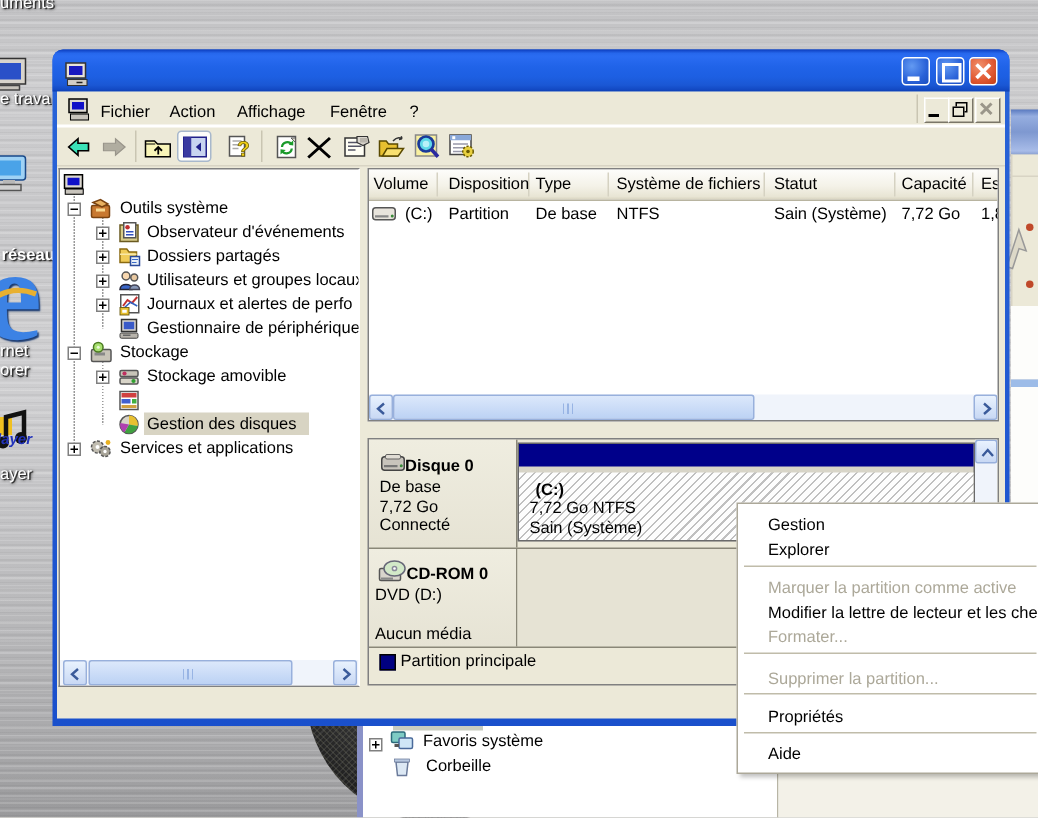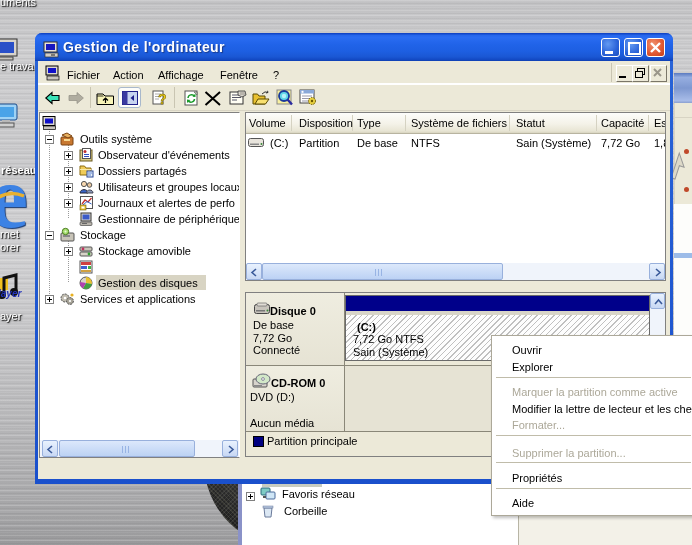--- a/index.html
+++ b/index.html
@@ -69,39 +69,38 @@
   <div class="ab" style="left:277px;top:0;width:177px;height:61px;background:#f3f1e8"></div>
 </div>
 <div class="ab" style="left:246px;top:492px;width:9px;height:9px">
  <div class="pm plus" style="left:0;top:0"></div>
 </div>
 <svg class="ab" style="left:260px;top:487px" width="16" height="14">
     <rect x="1" y="1" width="9" height="7" rx="1" fill="#7ecbc4" stroke="#2a6a7a"></rect>
     <rect x="6" y="5" width="9" height="7" rx="1" fill="#cfe6f6" stroke="#4a6a9a"></rect>
     <rect x="3" y="9" width="3" height="2" fill="#555"></rect>
   </svg>
-<div class="tt" style="left:282px;top:488px">Favoris réseau</div>
+<div class="tt" style="left:282px;top:488px">Favoris système</div>
 <svg class="ab" style="left:261px;top:504px" width="14" height="14">
     <path d="M3 4 L11 4 L10 13 L4 13 Z" fill="#dce8f4" stroke="#6a7a9a"></path>
     <rect x="2" y="2" width="10" height="2" fill="#b8c8e0" stroke="#6a7a9a" stroke-width=".5"></rect>
   </svg>
 <div class="tt" style="left:284px;top:505px">Corbeille</div>
 
 <div class="ab" style="left:35px;top:33px;width:638px;height:451px;border-radius:7px 7px 0 0;
  background:linear-gradient(180deg,#2964d8 0%,#1a50cc 100%)">
 
  <div class="ab" style="left:0;top:0;width:638px;height:28px;border-radius:7px 7px 0 0;
   background:linear-gradient(180deg,#0c3dbe 0%,#2667ec 9%,#2a6cf2 16%,#2063e8 42%,#1d5fe2 65%,#1a57d4 85%,#1248c2 96%,#0f3fb0 100%)"></div>
  <svg class="ab" style="left:8px;top:8px" width="17" height="17">
       <rect x="1" y="1" width="13" height="10" fill="#e6e2da" stroke="#333"></rect>
       <rect x="3" y="3" width="9" height="6" fill="#1818c0"></rect>
       <rect x="2" y="12" width="13" height="4" fill="#d2cec6" stroke="#333" stroke-width=".7"></rect>
       <rect x="8" y="13.5" width="4" height="1" fill="#222"></rect>
     </svg>
- <div class="ab" style="left:28px;top:6px;font-size:14px;font-weight:bold;letter-spacing:.4px;color:#fff;text-shadow:1px 1px 1px #1a3a8a">Gestion de l'ordinateur</div>
 
  <div class="ab" style="left:566px;top:5px;width:19px;height:19px;border-radius:3px;border:1px solid #fff;box-sizing:border-box;background:radial-gradient(circle at 35% 30%,#639af2 0%,#2a62d8 60%,#1b4ec0 100%)">
       <div class="ab" style="left:3px;top:12px;width:8px;height:3px;background:#fff"></div>
     </div>
  <div class="ab" style="left:589px;top:5px;width:19px;height:19px;border-radius:3px;border:1px solid #fff;box-sizing:border-box;background:radial-gradient(circle at 35% 30%,#639af2 0%,#2a62d8 60%,#1b4ec0 100%)">
       <div class="ab" style="left:3px;top:3px;width:9px;height:9px;border:2px solid #fff"></div>
     </div>
  <div class="ab" style="left:611px;top:5px;width:19px;height:19px;border-radius:3px;border:1px solid #fff;box-sizing:border-box;background:radial-gradient(circle at 35% 30%,#f0926e 0%,#e25b35 55%,#c43e16 100%)">
       <svg style="left:2px;top:2px" width="13" height="13">
         <path d="M2 2 L11 11 M11 2 L2 11" stroke="#fff" stroke-width="2.4"></path>
@@ -428,21 +427,21 @@
             <svg style="left:4px;top:5px" width="8" height="8">
               <path d="M0 5 L3.5 1 L7 5" stroke="#3a5a9a" stroke-width="1.6" fill="none"></path>
             </svg>
           </div>
    </div>
   </div>
 </div>
  </div>
 
 <div class="ab" style="left:491px;top:335px;width:201px;height:179px;background:#fff;border:1px solid #aca899;box-shadow:2px 2px 3px rgba(0,0,0,.25)">
-  <div class="mi" style="top:8px;left:20px">Ouvrir</div>
+  <div class="mi" style="top:8px;left:20px">Gestion</div>
   <div class="mi" style="top:25px;left:20px">Explorer</div>
   <div class="sep" style="top:41px;left:4px"></div>
   <div class="mi gray" style="top:50px;left:20px">Marquer la partition comme active</div>
   <div class="mi" style="top:67px;left:20px">Modifier la lettre de lecteur et les chem</div>
   <div class="mi gray" style="top:83px;left:20px">Formater...</div>
   <div class="sep" style="top:99px;left:4px"></div>
   <div class="mi gray" style="top:111px;left:20px">Supprimer la partition...</div>
   <div class="sep" style="top:126px;left:4px"></div>
   <div class="mi" style="top:136px;left:20px">Propriétés</div>
   <div class="sep" style="top:152px;left:4px"></div>

